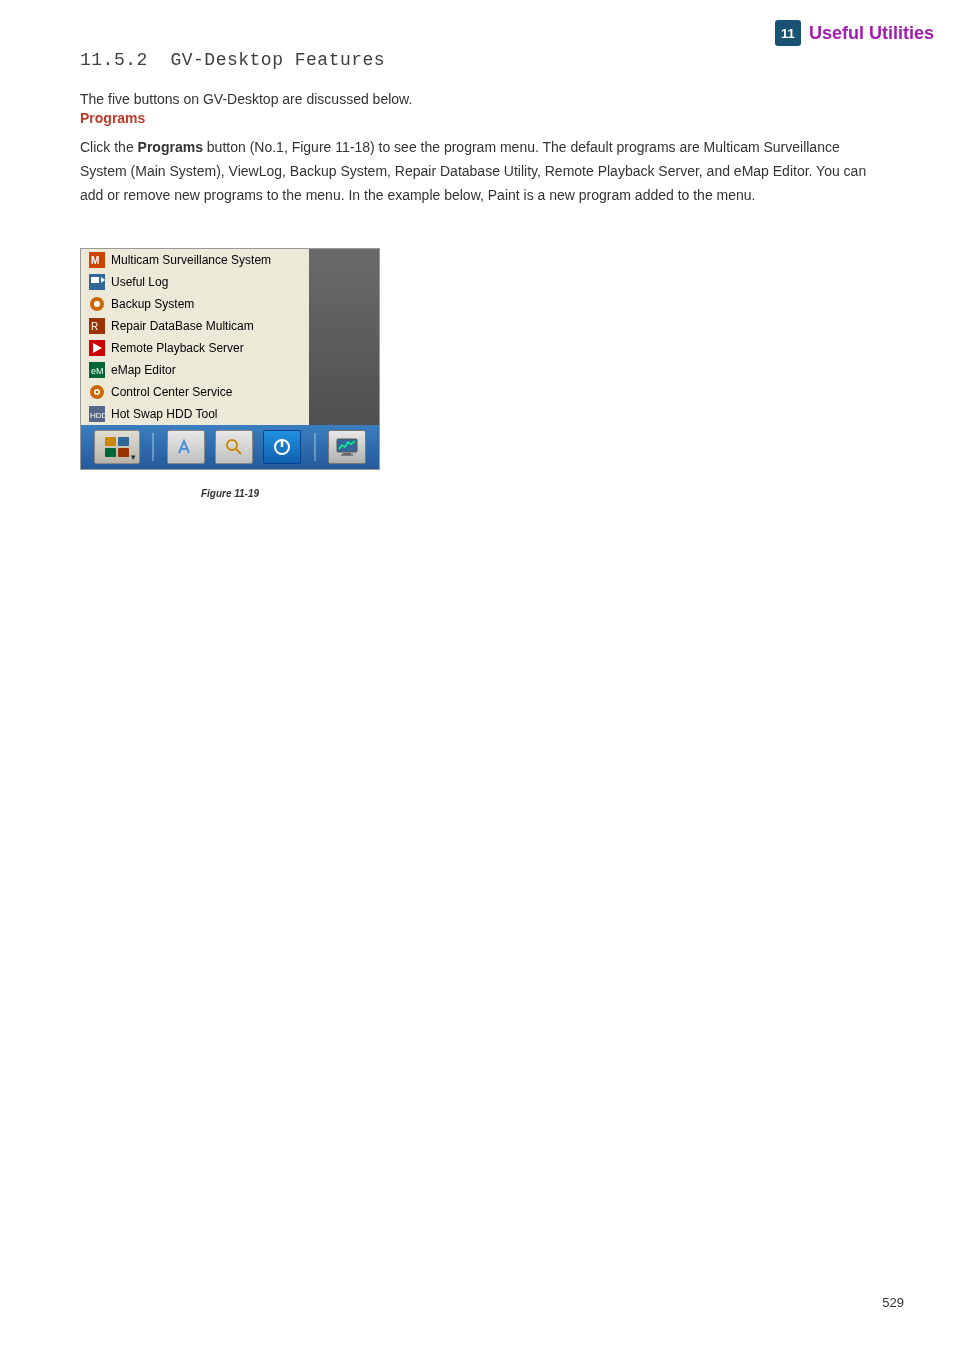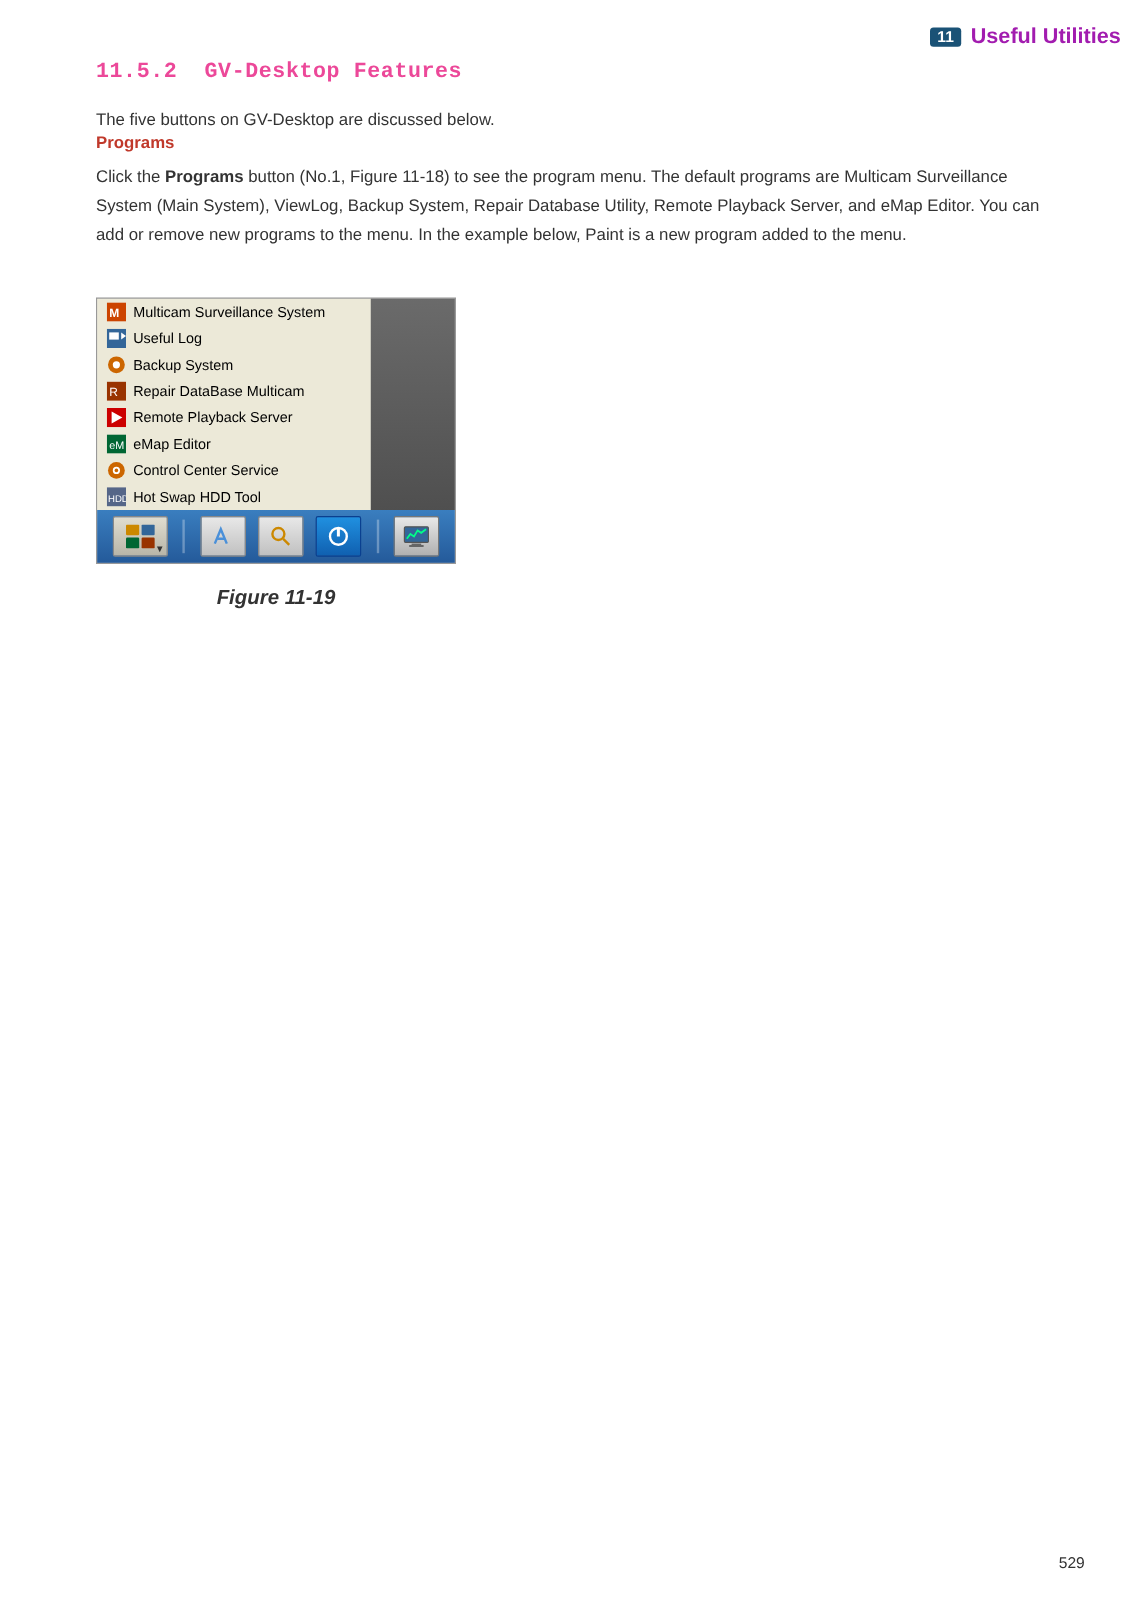--- a/index.html
+++ b/index.html
@@ -29,38 +29,38 @@
       align-items: center;
       gap: 8px;
     }
 
     .badge-number {
       background: #1a5276;
       color: #ffffff;
       font-size: 13px;
       font-weight: bold;
       width: 26px;
-      height: 16px;
+      height: 26px;
       display: flex;
       align-items: center;
       justify-content: center;
       border-radius: 3px;
     }
 
     .badge-text {
       font-size: 18px;
       font-weight: bold;
       color: #a21caf;
     }
 
     
     .section-heading {
       font-size: 18px;
-      font-weight: bold;
-      color: #ec4899;
+      font-weight: normal;
+      color: #404040;
       font-family: 'Courier New', monospace;
       margin-bottom: 18px;
       margin-top: 10px;
       letter-spacing: 0.5px;
     }
 
     .intro-text {
       font-size: 14px;
       color: #333;
       line-height: 1.6;
@@ -172,21 +172,21 @@
       background: #ece9d8;
     }
 
     .menu-right {
       width: 70px;
       background: #4a4a4a;
     }
 
     
     .figure-caption {
-      font-size: 17px;
+      font-size: 10px;
       font-style: italic;
       font-weight: bold;
       color: #333;
       text-align: center;
       margin-top: 8px;
       margin-bottom: 30px;
       width: 300px;
     }
 
     

